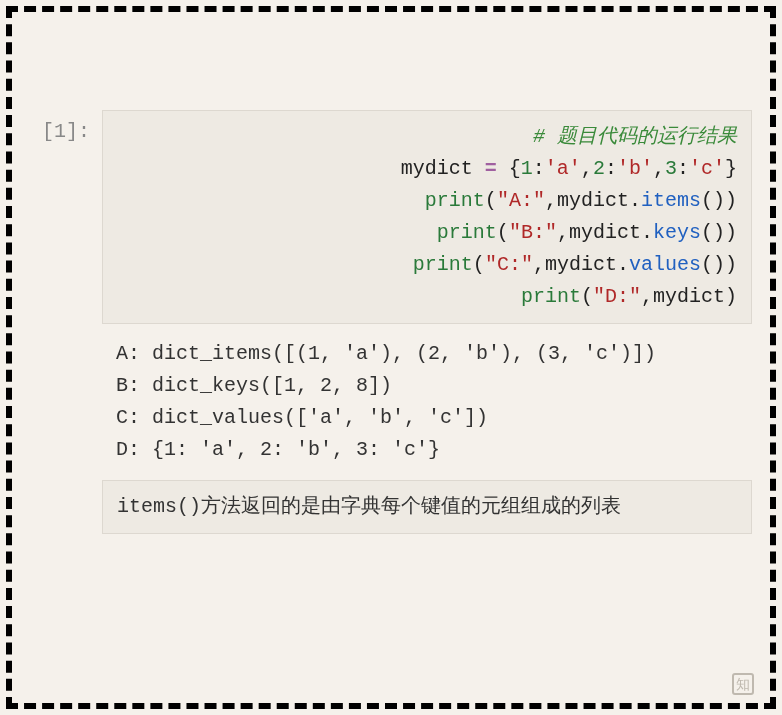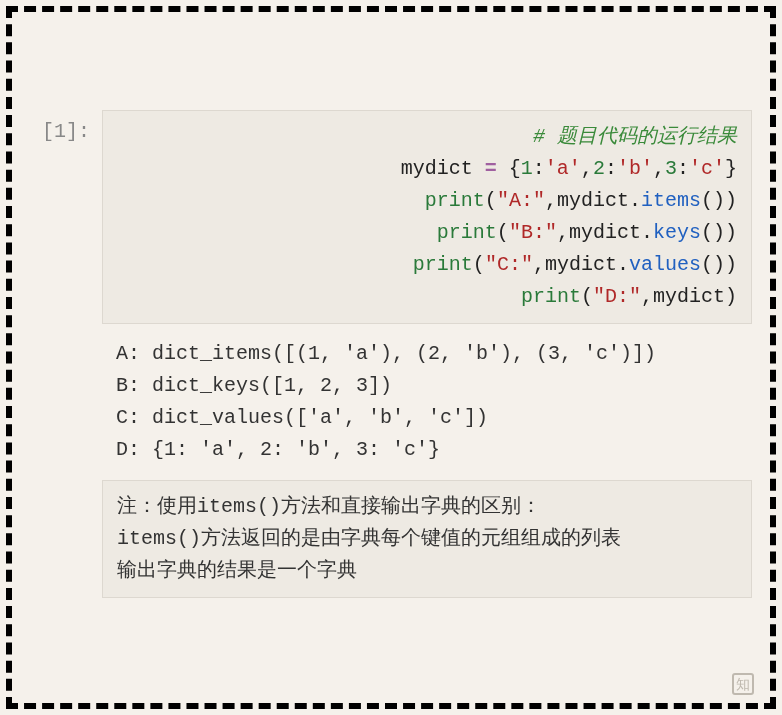--- a/index.html
+++ b/index.html
@@ -104,31 +104,29 @@
 <span class="c-var">mydict</span><span class="c-op"> = </span><span class="c-var">{</span><span class="c-num">1</span><span class="c-var">:</span><span class="c-str">'a'</span><span class="c-var">,</span><span class="c-num">2</span><span class="c-var">:</span><span class="c-str">'b'</span><span class="c-var">,</span><span class="c-num">3</span><span class="c-var">:</span><span class="c-str">'c'</span><span class="c-var">}</span>
 <span class="c-func">print</span><span class="c-var">(</span><span class="c-str">"A:"</span><span class="c-var">,</span><span class="c-var">mydict</span><span class="c-var">.</span><span class="c-method">items</span><span class="c-var">(</span><span class="c-var">)</span><span class="c-var">)</span>
 <span class="c-func">print</span><span class="c-var">(</span><span class="c-str">"B:"</span><span class="c-var">,</span><span class="c-var">mydict</span><span class="c-var">.</span><span class="c-method">keys</span><span class="c-var">(</span><span class="c-var">)</span><span class="c-var">)</span>
 <span class="c-func">print</span><span class="c-var">(</span><span class="c-str">"C:"</span><span class="c-var">,</span><span class="c-var">mydict</span><span class="c-var">.</span><span class="c-method">values</span><span class="c-var">(</span><span class="c-var">)</span><span class="c-var">)</span>
 <span class="c-func">print</span><span class="c-var">(</span><span class="c-str">"D:"</span><span class="c-var">,</span><span class="c-var">mydict</span><span class="c-var">)</span></div>
   </div>
 
   <div class="cell-row">
     <div class="prompt"></div>
     <div class="output-cell"><span>A: dict_items([(1, 'a'), (2, 'b'), (3, 'c')])</span>
-<span>B: dict_keys([1, 2, 3])</span>
+<span>B: dict_keys([1, 2, 8])</span>
 <span>C: dict_values(['a', 'b', 'c'])</span>
 <span>D: {1: 'a', 2: 'b', 3: 'c'}</span></div>
   </div>
 
   <div class="cell-row">
     <div class="prompt"></div>
     <div class="note-cell">
-        <div>注：使用items()方法和直接输出字典的区别：</div>
         <div>items()方法返回的是由字典每个键值的元组组成的列表</div>
-        <div>输出字典的结果是一个字典</div>
       </div>
   </div>
 
 </div>
 
 <div class="watermark">
   <span class="wm-logo">知</span>
 </div>
 
 </body></html>

